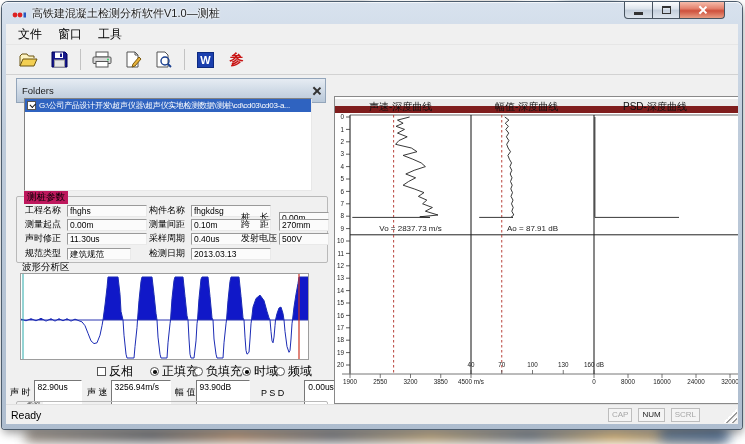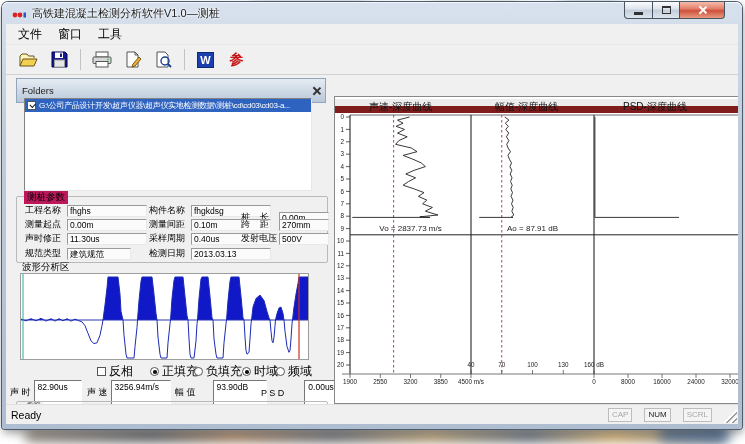--- a/index.html
+++ b/index.html
@@ -80,21 +80,21 @@
 .tab{height:15px;border:1px solid #8e8e8e;border-bottom:none;border-radius:4px 4px 0 0;background:linear-gradient(#f8f8f8,#e4e4e4);font-size:9px;color:#000;display:flex;align-items:center;justify-content:center;padding:0 14px;margin-right:0;white-space:nowrap}
 .tab.active{height:17px;background:#f6f6f6;z-index:2}
 .tabpage{position:absolute;left:328px;top:21px;width:405px;height:308px;background:#fff;border:1px solid #898989}
 .chart-titlebar{position:absolute;left:329px;top:24px;width:403px;height:14px;background:#ececec;border-bottom:7px solid #7f1d1d;display:flex}
 .chart-title{position:absolute;top:1px;font-size:10px;color:#111;white-space:nowrap}
 #chartsvg{position:absolute;left:330px;top:38px}
 
 
 .statusbar{position:absolute;left:4px;top:402px;width:732px;height:20px;background:#f0f0f0;border-top:1px solid #e0e0e0;display:flex;align-items:center}
 .status-msg{font-size:10.5px;color:#000;padding-left:5px}
-.indicators{margin-left:auto;display:flex;gap:12px;margin-right:26px}
+.indicators{margin-left:auto;display:flex;gap:6px;margin-right:38px}
 .ind{min-width:23px;height:14px;border:1px solid #bdbdbd;background:#f4f4f4;font-size:8px;display:flex;align-items:center;justify-content:center;padding:0 3px}
 .ind.off{color:#a7a7a7}
 .ind.on{color:#222}
 .grip{position:absolute;right:1px;bottom:1px;width:14px;height:14px;background:
 linear-gradient(135deg,transparent 50%,#fff 50%,#fff 58%,#9a9a9a 58%,#9a9a9a 66%,transparent 66%,transparent 74%,#fff 74%,#fff 80%,#9a9a9a 80%,#9a9a9a 88%,transparent 88%)}
 </style>
 </head>
 <body>
 
 <div class="blob" id="blob-top1"></div>
@@ -285,21 +285,21 @@
       <div class="ro" style="left:2px">
           <span class="ro-label">声 时</span>
           <span class="ro-field" style="width:48px;margin-left:3px">82.90us</span>
         </div>
       <div class="ro" style="left:79px">
           <span class="ro-label">声 速</span>
           <span class="ro-field" style="width:60px;margin-left:3px">3256.94m/s</span>
         </div>
       <div class="ro" style="left:167px">
           <span class="ro-label">幅 值</span>
-          <span class="ro-field" style="width:54px;margin-left:17px">93.90dB</span>
+          <span class="ro-field" style="width:54px;margin-left:0">93.90dB</span>
         </div>
       <div class="ro" style="left:253px">
           <span class="ro-label">P S D</span>
           <span class="ro-field" style="width:52px;margin-left:20px">0.00us^2/m</span>
         </div>
     </div>
     <div class="clipped-group">
       <span class="clipped-label">参数</span>
     </div>
 

